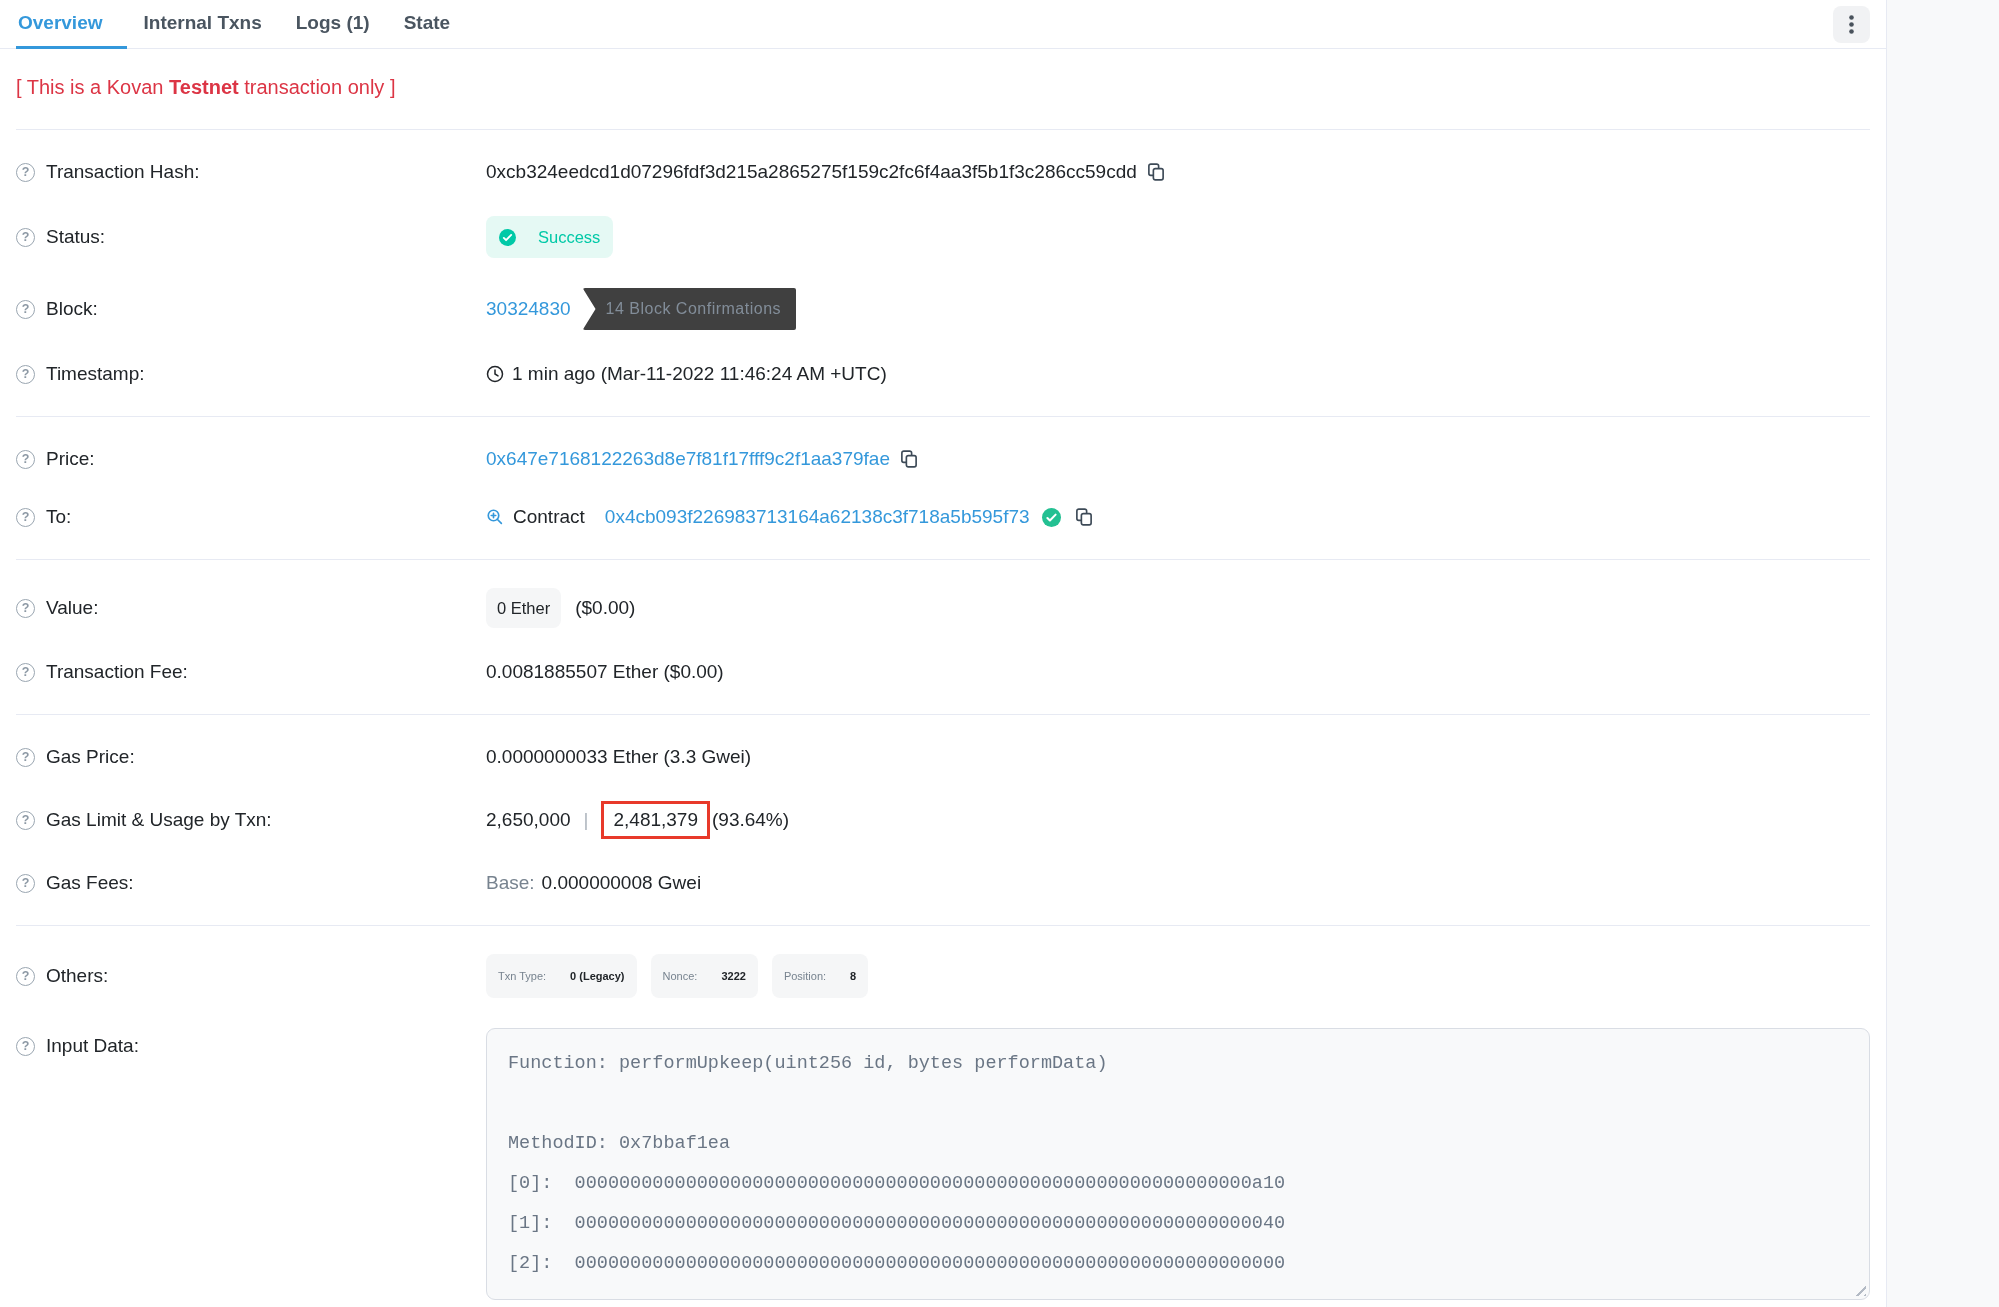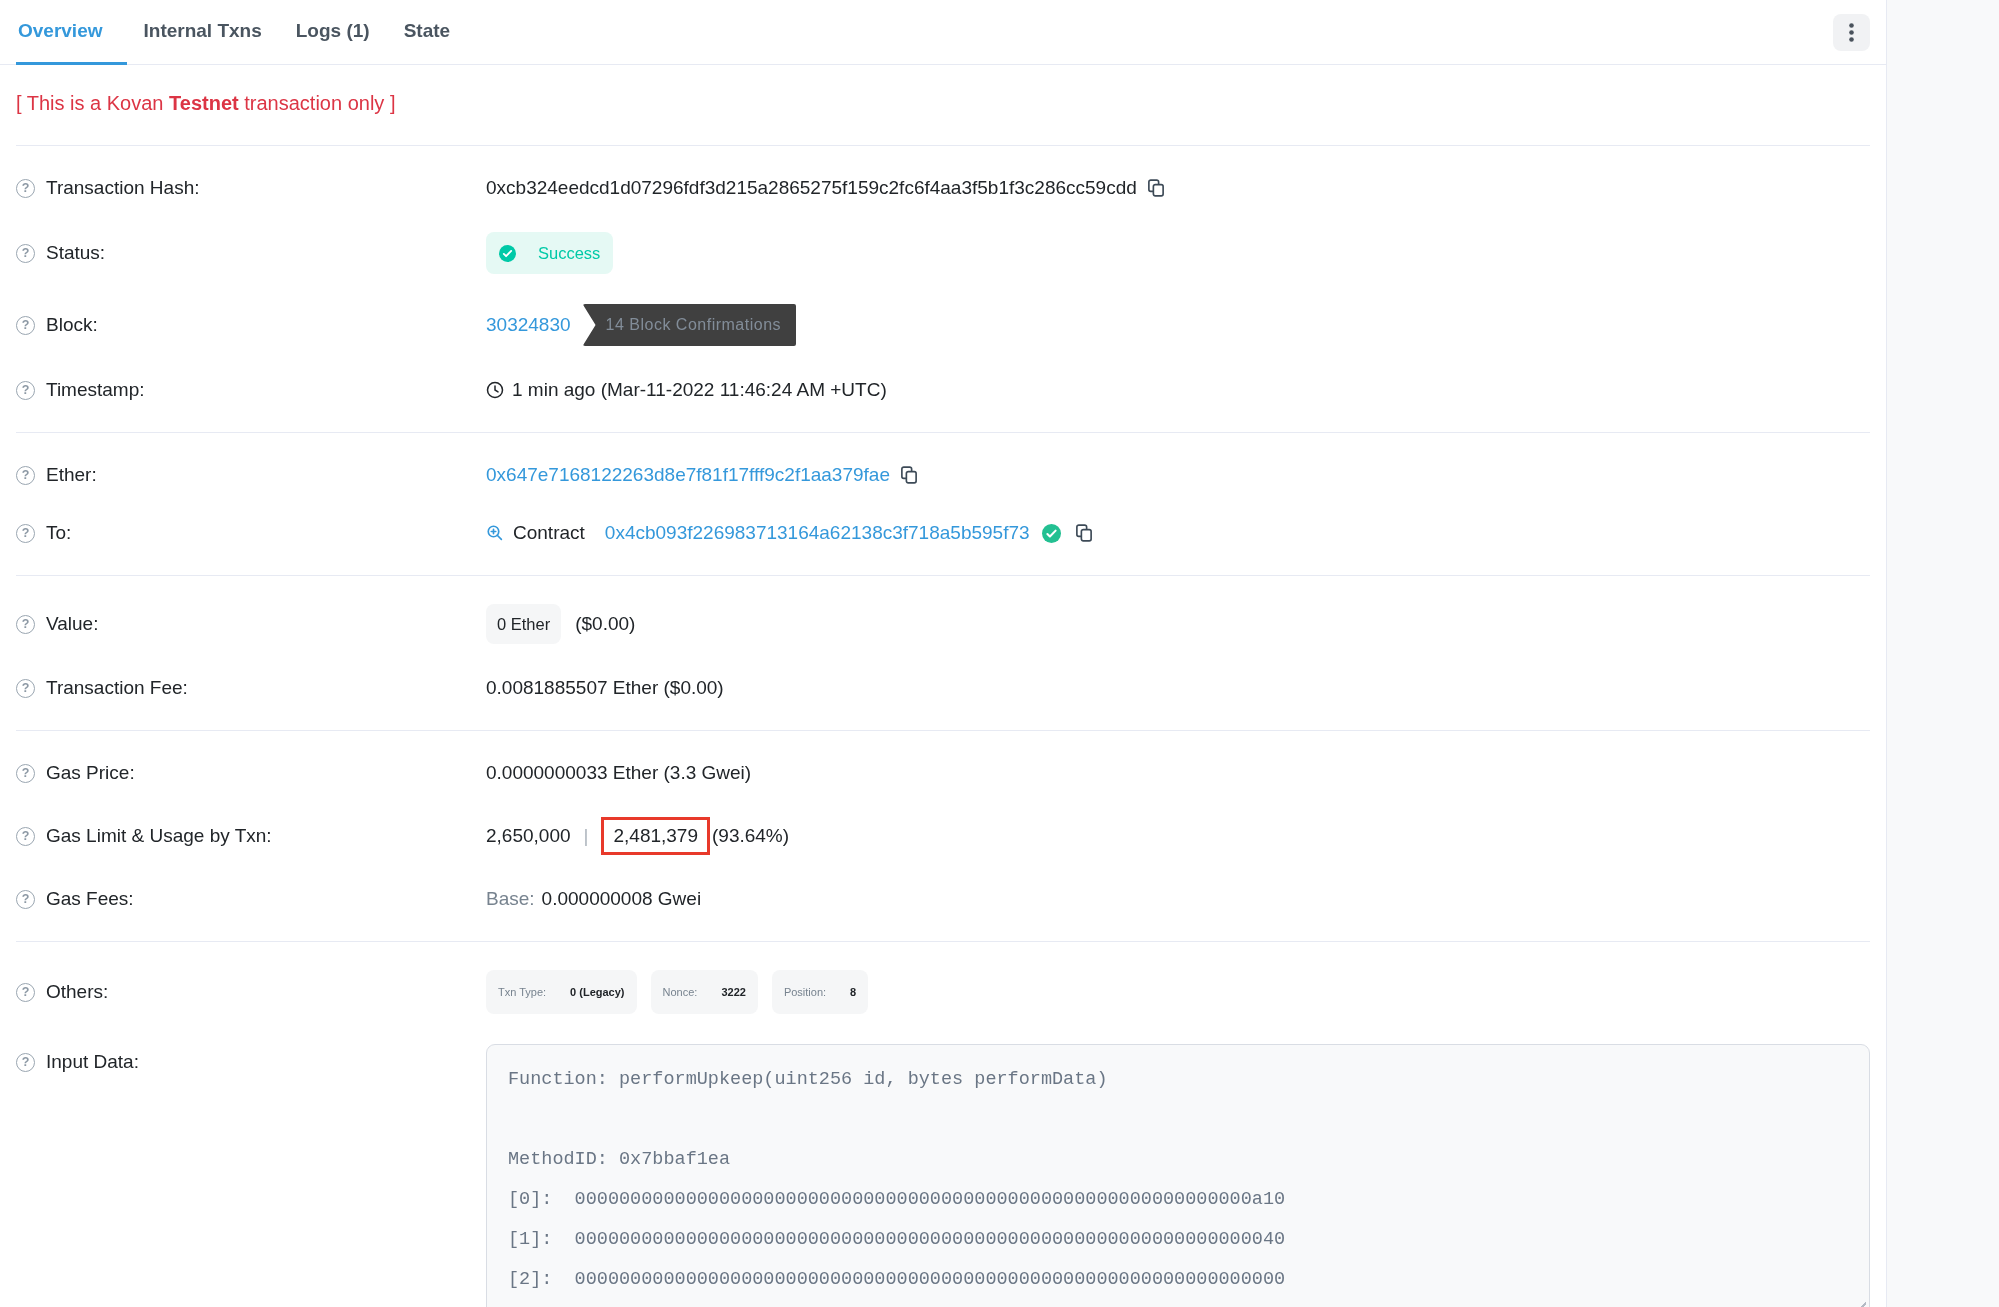--- a/index.html
+++ b/index.html
@@ -13,21 +13,21 @@
   .page { width: 1999px; min-height: 1307px; background:#f8f9fa; }
   .card {
     width: 1887px; min-height: 1307px; background:#fff;
     border-right: 1px solid #e7eaf3;
     padding: 0 16px 30px 16px;
   }
   
   .tabbar {
     margin: 0 -16px; padding: 0 16px;
     display: flex; align-items: stretch;
-    height: 65px; border-bottom: 1px solid #e7eaf3;
+    height: 49px; border-bottom: 1px solid #e7eaf3;
   }
   .tabs { display:flex; align-items:stretch; }
   .tab {
     display:flex; align-items:center;
     padding: 0 17px; margin-bottom:-1px;
     font-size: 19px; font-weight: 600; color:#4a5560;
     border-bottom: 3px solid transparent;
     cursor: pointer; text-decoration:none; white-space:nowrap;
   }
   .tab:first-child { padding-left: 2px; padding-right: 24px; }
@@ -186,21 +186,21 @@
         </svg>
         <span>1 min ago (Mar-11-2022 11:46:24 AM +UTC)</span>
       </div>
     </div>
   </div>
 
   <div class="section">
     <div class="row">
       <div class="row-label">
         <span class="q-icon">?</span>
-        <span>Ether:</span>
+        <span>Price:</span>
       </div>
       <div class="row-value">
         <a class="link">0x647e7168122263d8e7f81f17fff9c2f1aa379fae</a>
         <button class="icon-btn">
           <svg width="18" height="20" viewBox="0 0 24 26" fill="none" stroke="currentColor" stroke-width="2.2">
             <rect x="8.5" y="8.5" width="13" height="15" rx="2.5"></rect>
             <path d="M15.5 8.5V5a2.5 2.5 0 0 0-2.5-2.5H5A2.5 2.5 0 0 0 2.5 5v10A2.5 2.5 0 0 0 5 17.5h3.5"></path>
           </svg>
         </button>
       </div>

